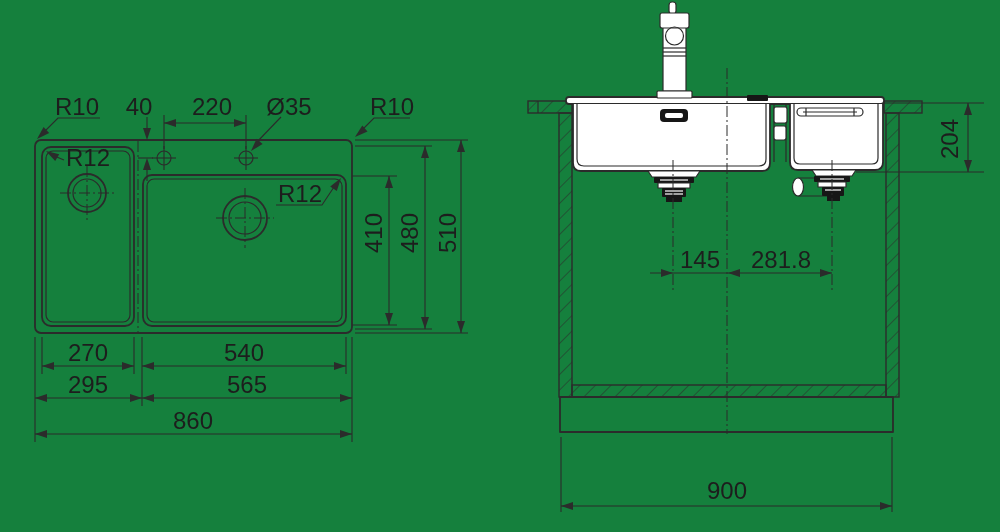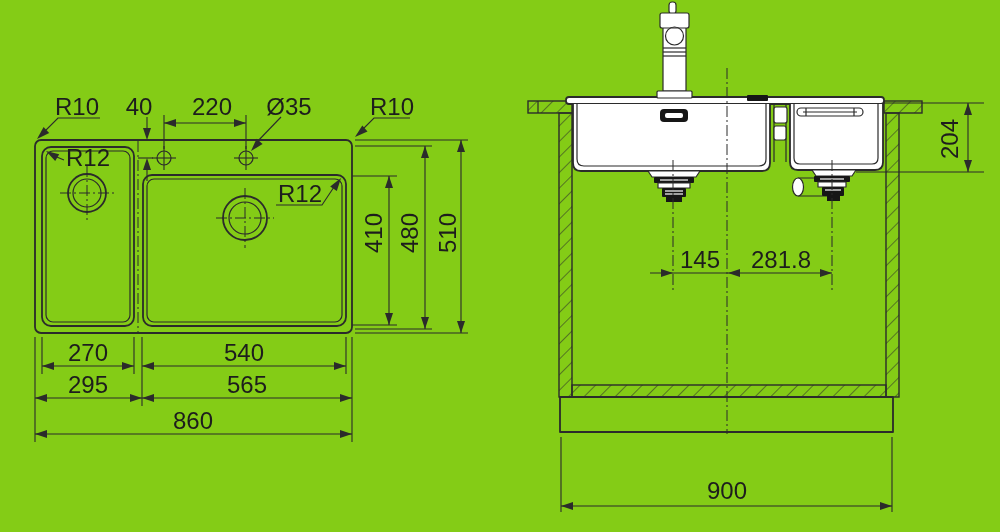--- a/index.html
+++ b/index.html
@@ -1,16 +1,16 @@
 <!DOCTYPE html>
 <html><head>
 <meta charset="utf-8">
 <style>
   html,body{margin:0;padding:0;background:#ffffff;}
-  .stage{position:relative;width:1000px;height:532px;background:#84cc16;overflow:hidden;}
+  .stage{position:relative;width:1000px;height:532px;background:#15803d;overflow:hidden;}
   svg{display:block;}
   .ol{fill:none;stroke:#2b2b2b;stroke-width:1.8;stroke-linejoin:round;stroke-linecap:round;}
   .olw{fill:#ffffff;stroke:#2b2b2b;stroke-width:1.8;stroke-linejoin:round;}
   .thin{fill:none;stroke:#2b2b2b;stroke-width:1.2;stroke-linejoin:round;}
   .thinw{fill:#ffffff;stroke:#2b2b2b;stroke-width:1.2;stroke-linejoin:round;}
   .dim{fill:none;stroke:#2b2b2b;stroke-width:1.1;}
   .cl{fill:none;stroke:#2b2b2b;stroke-width:1;stroke-dasharray:11 3 2 3;}
   .ah{fill:#2b2b2b;stroke:none;}
   .blk{fill:#161616;stroke:none;}
   .wline{fill:none;stroke:#ffffff;stroke-width:1.2;}

